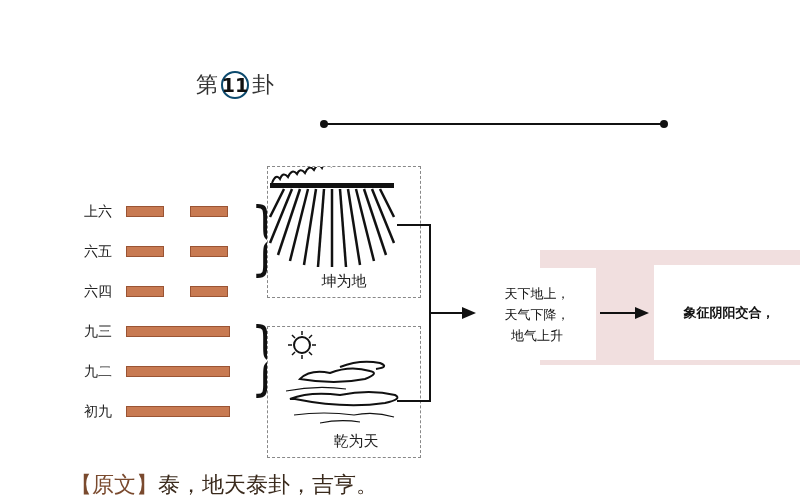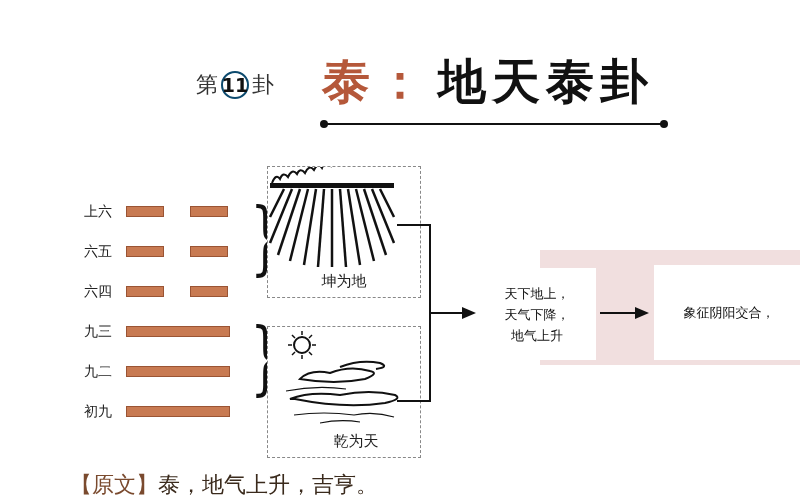--- a/index.html
+++ b/index.html
@@ -30,36 +30,33 @@
     .trig-earth { top: 166px; height: 132px; }
     .trig-heaven { top: 326px; height: 132px; padding-left: 12px; }
     .trig-caption { position: absolute; bottom: 6px; width: 100%; text-align: center; font-size: 15px; color: #222; }
 
     .connector { position: absolute; background: #111; }
     .arrowhead { position: absolute; width: 0; height: 0; border-top: 6px solid transparent; border-bottom: 6px solid transparent; border-left: 14px solid #111; }
 
     .pink-band { position: absolute; left: 540px; top: 250px; width: 260px; height: 115px; background: #f1dfdf; }
     .flow-box { position: absolute; background: #fff; display: flex; align-items: center; justify-content: center; text-align: center; font-size: 13px; line-height: 21px; color: #111; }
     .flow-box-1 { left: 478px; top: 268px; width: 118px; height: 92px; }
-    .flow-box-2 { left: 654px; top: 265px; width: 150px; height: 95px; font-weight: normal; }
+    .flow-box-2 { left: 654px; top: 265px; width: 150px; height: 95px; font-weight: bold; }
 
     .original-text { position: absolute; left: 70px; top: 470px; font-family: "DejaVu Serif", serif; font-size: 22px; color: #3a2a1c; }
     .original-label { color: #7a4a2e; }
   </style>
 </head>
 <body>
 
 <div class="title-row">
   <div class="title-prefix">
     <span>第</span>
     <span class="title-num">11</span>
     <span>卦</span>
-  </div>
-  <div class="title-main">
-    <span class="title-accent">泰</span><span class="title-colon">：</span><span class="title-rest">地天泰卦</span>
   </div>
 </div>
 <div class="title-underline"></div>
 
 <div>
   <span class="line-label" style="top:203px">上六</span>
   <div class="yao yao-yin-l" style="top:206px"></div>
   <div class="yao yao-yin-r" style="top:206px"></div>
 
   <span class="line-label" style="top:243px">六五</span>
@@ -147,14 +144,14 @@
 </div>
 <div class="connector" style="left:600px; top:312px; width:36px; height:2px;"></div>
 <div class="arrowhead" style="left:635px; top:307px;"></div>
 <div class="flow-box flow-box-2">
   <div>
     <div>象征阴阳交合，</div>
   </div>
 </div>
 
 <div class="original-text">
-  <span class="original-label">【原文】</span><span>泰，地气上升，吉亨。</span>
+  <span class="original-label">【原文】</span><span>泰，地天泰卦，吉亨。</span>
 </div>
 
 </body></html>

